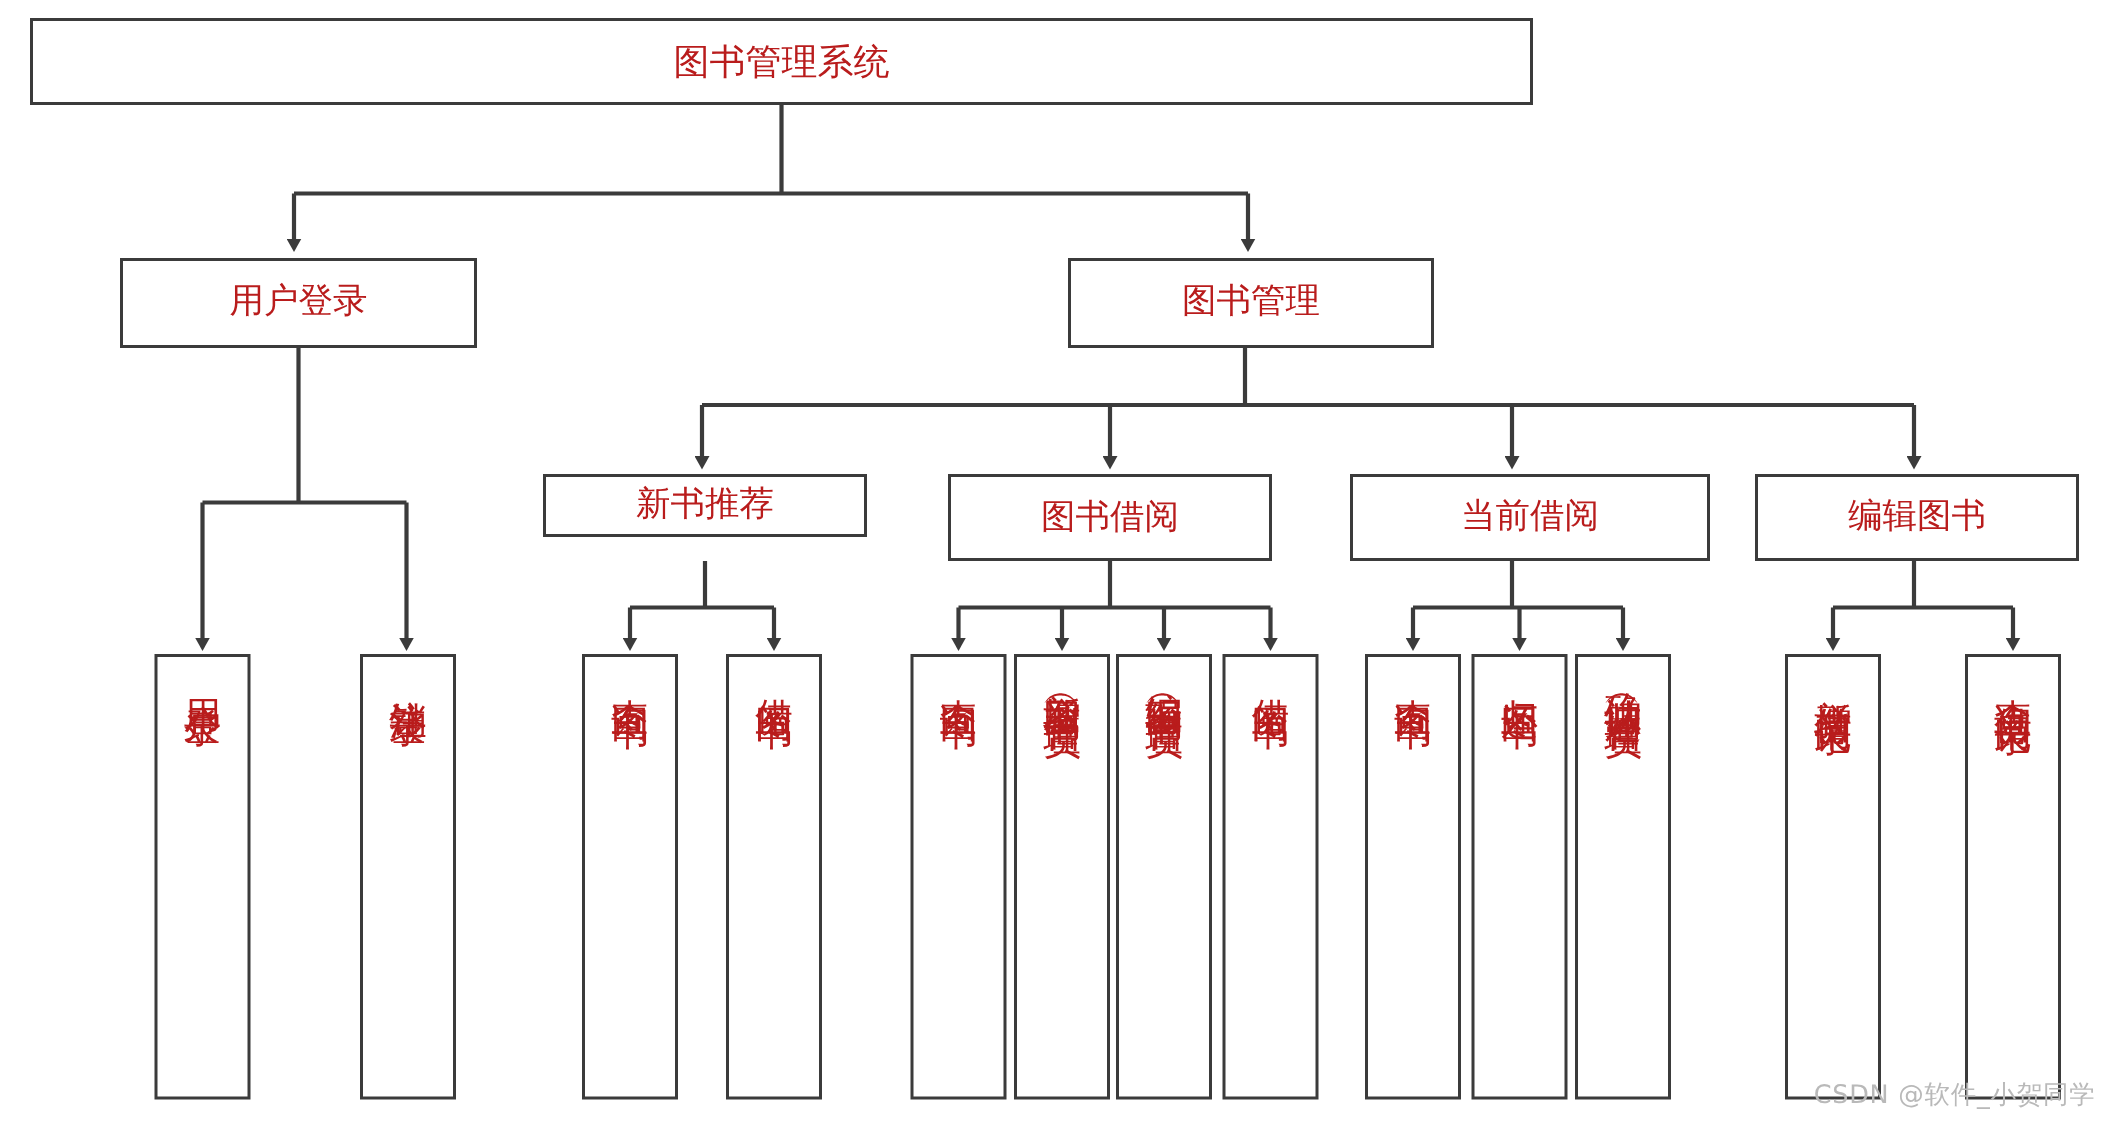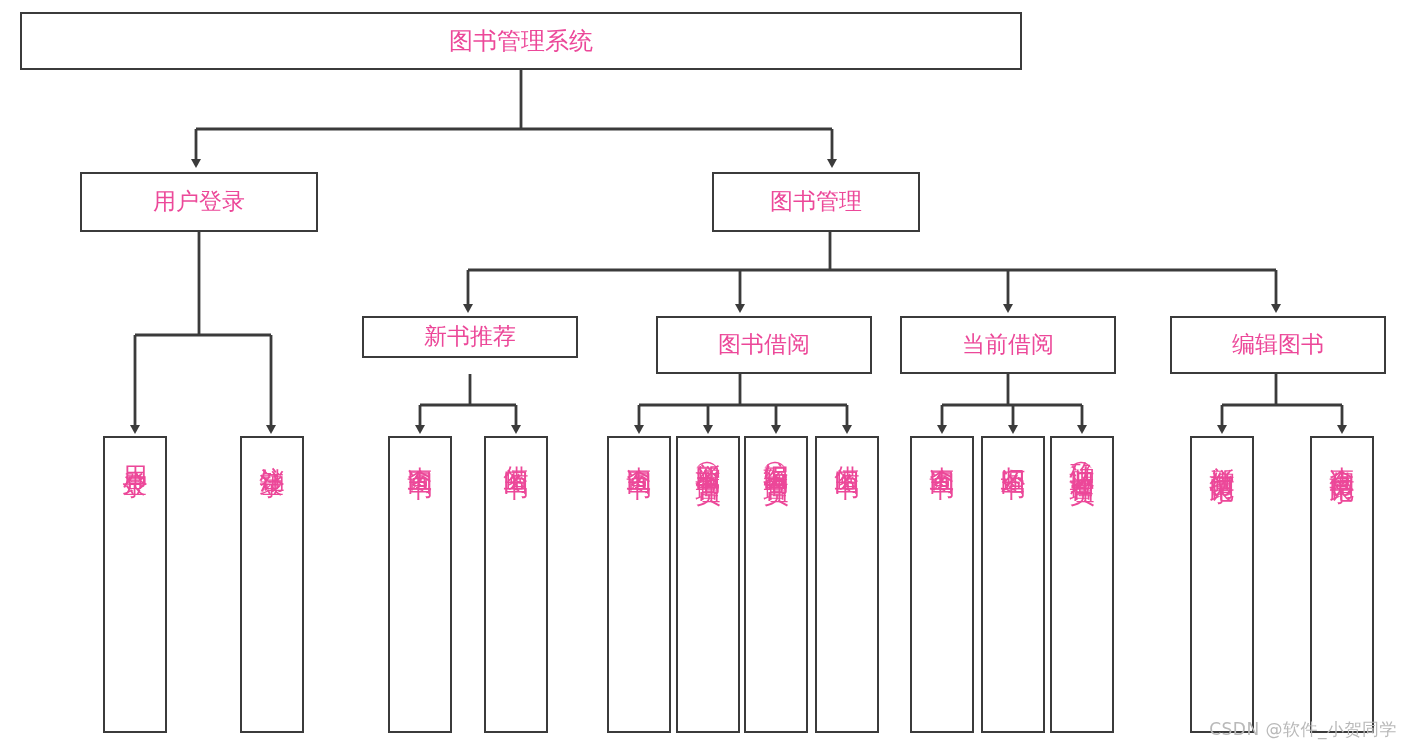--- a/index.html
+++ b/index.html
@@ -29,21 +29,21 @@
     position: absolute;
     box-sizing: border-box;
     background: #ffffff;
     border: 2.5px solid #3b3b3b;
     display: flex;
     align-items: center;
     justify-content: center;
     z-index: 2;
   }
   .node-label {
-    color: #ec4899;
+    color: #b91c1c;
     text-align: right;
     line-height: 1.18;
     white-space: nowrap;
   }
   .node.horiz .node-label {
     writing-mode: horizontal-tb;
     font-size: 23px;
   }
   .node.root .node-label {
     font-size: 24px;
@@ -130,31 +130,31 @@
     </g>
   </svg>
 
   <div class="node horiz root" style="left:20px; top:12px; width:1002px; height:58px;">
     <span class="node-label">图书管理系统</span>
   </div>
 
   <div class="node horiz" style="left:80px; top:172px; width:238px; height:60px;">
     <span class="node-label">用户登录</span>
   </div>
-  <div class="node horiz" style="left:712px; top:172px; width:208px; height:60px;">
+  <div class="node horiz" style="left:712px; top:172px; width:244px; height:60px;">
     <span class="node-label">图书管理</span>
   </div>
 
   <div class="node horiz" style="left:362px; top:316px; width:216px; height:42px;">
     <span class="node-label">新书推荐</span>
   </div>
-  <div class="node horiz" style="left:656px; top:316px; width:216px; height:58px;font-family:Liberation Serif, serif;">
+  <div class="node horiz" style="left:632px; top:316px; width:216px; height:58px;font-family:Liberation Serif, serif;">
     <span class="node-label">图书借阅</span>
   </div>
-  <div class="node horiz" style="left:900px; top:316px; width:216px; height:58px;">
+  <div class="node horiz" style="left:900px; top:316px; width:240px; height:58px;">
     <span class="node-label">当前借阅</span>
   </div>
   <div class="node horiz" style="left:1170px; top:316px; width:216px; height:58px;">
     <span class="node-label">编辑图书</span>
   </div>
 
   <div class="node vert" style="left:103px; top:436px; width:64px; height:297px;">
     <span class="node-label">用户登录</span>
   </div>
   <div class="node vert" style="left:240px; top:436px; width:64px; height:297px;">

